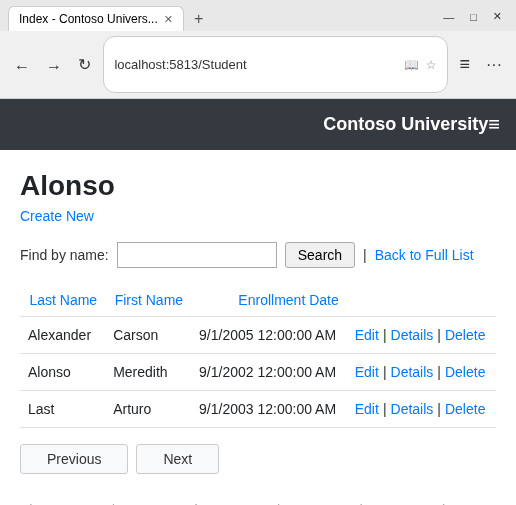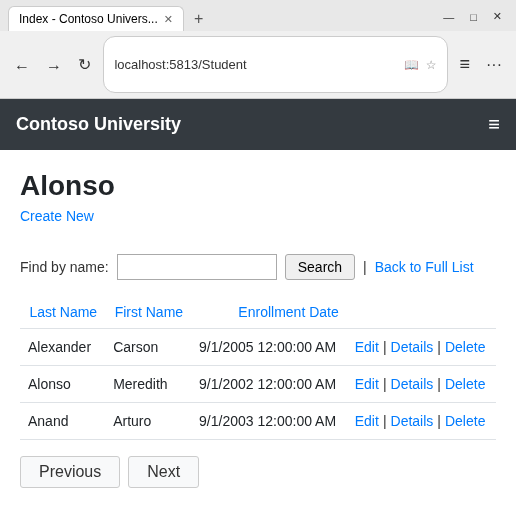--- a/index.html
+++ b/index.html
@@ -91,34 +91,34 @@
       padding: 2px 4px;
     }
 
     
     .app-header {
       background: #343a40;
       color: #fff;
       padding: 14px 16px;
       display: flex;
       align-items: center;
-      justify-content: space-between;
+      justify-content: flex-end;
     }
     .app-title { font-size: 18px; font-weight: bold; }
     .hamburger { font-size: 20px; cursor: pointer; color: #fff; background: none; border: none; }
 
     
     .page-content { padding: 20px 20px; }
     .page-heading { font-size: 28px; font-weight: bold; margin-bottom: 6px; color: #212529; }
     .create-new-link {
       color: #007bff;
       text-decoration: none;
       font-size: 14px;
       display: inline-block;
-      margin-bottom: 30px;
+      margin-bottom: 18px;
       cursor: pointer;
     }
 
     
     .search-row {
       display: flex;
       align-items: center;
       gap: 8px;
       margin-bottom: 16px;
       flex-wrap: wrap;
@@ -168,22 +168,22 @@
     .action-link { color: #007bff; text-decoration: none; cursor: pointer; font-size: 14px; }
     .action-sep { color: #333; }
 
     
     .pagination {
       margin-top: 16px;
       display: flex;
       gap: 8px;
     }
     .page-btn {
-      padding: 6px 18px;
-      font-size: 16px;
+      padding: 6px 26px;
+      font-size: 14px;
       background: #f8f9fa;
       border: 1px solid #ccc;
       border-radius: 3px;
       cursor: pointer;
       color: #333;
     }
     .page-btn:disabled { color: #aaa; cursor: default; }
 
     
     .ragged-bottom {
@@ -275,21 +275,21 @@
             <div class="action-links">
               <a class="action-link">Edit</a>
               <span class="action-sep">|</span>
               <a class="action-link">Details</a>
               <span class="action-sep">|</span>
               <a class="action-link">Delete</a>
             </div>
           </td>
         </tr>
         <tr>
-          <td>Anand</td>
+          <td>Last</td>
           <td>Arturo</td>
           <td>9/1/2003 12:00:00 AM</td>
           <td>
             <div class="action-links">
               <a class="action-link">Edit</a>
               <span class="action-sep">|</span>
               <a class="action-link">Details</a>
               <span class="action-sep">|</span>
               <a class="action-link">Delete</a>
             </div>

